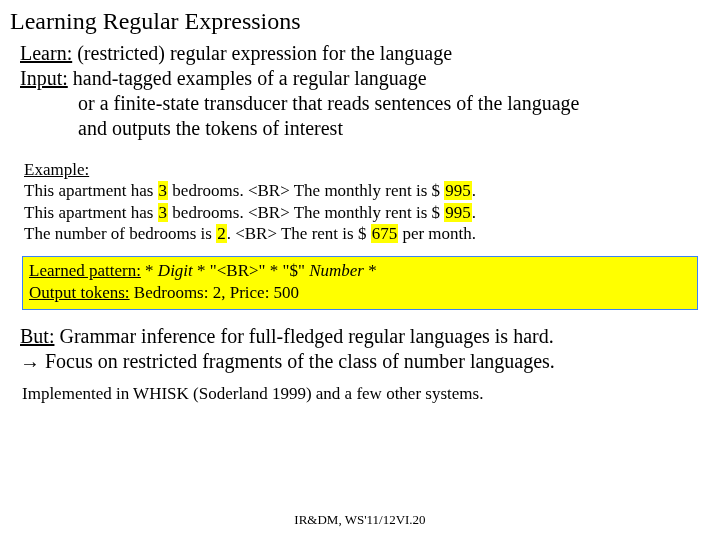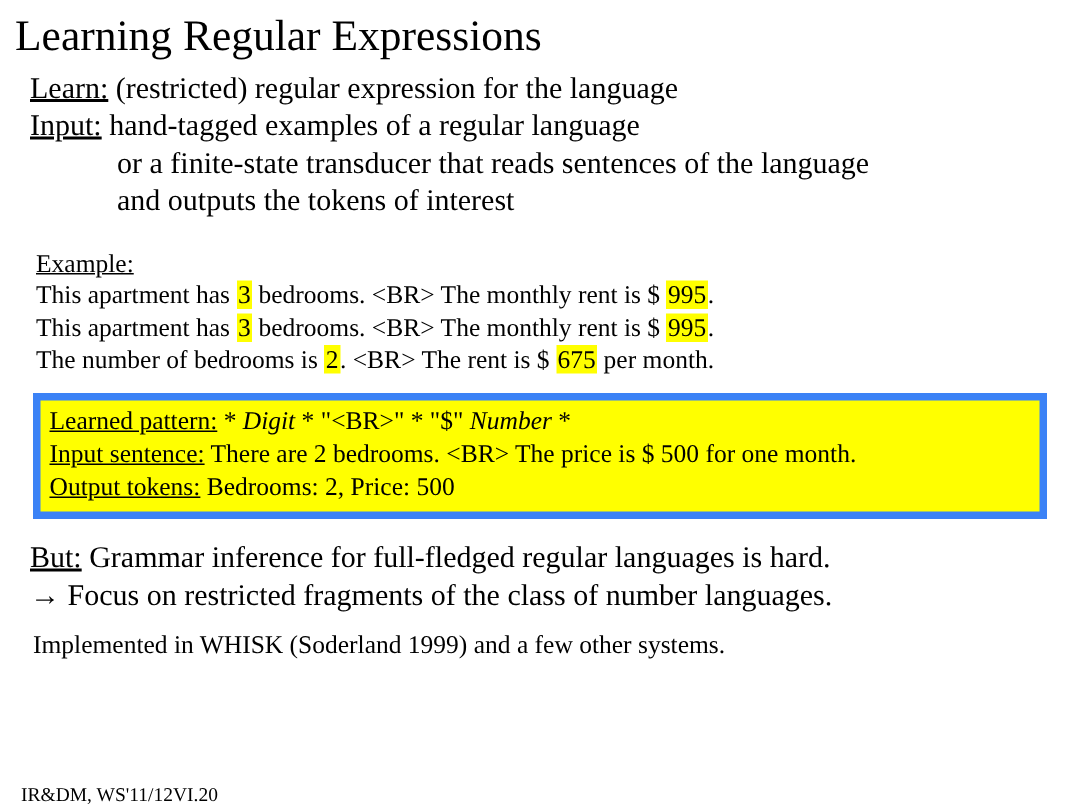--- a/index.html
+++ b/index.html
@@ -6,21 +6,21 @@
   body {
     width: 720px;
     height: 540px;
     background: #fff;
     font-family: "Times New Roman", Times, serif;
     color: #000;
     position: relative;
     padding: 8px 14px 0 14px;
   }
   .title {
-    font-size: 29px;
+    font-size: 24px;
     font-weight: normal;
     margin-bottom: 6px;
     margin-left: -4px;
   }
   .intro {
     font-size: 20px;
     line-height: 1.25;
     margin-left: 6px;
     margin-bottom: 18px;
   }
@@ -29,21 +29,21 @@
   .example-block {
     font-size: 17px;
     line-height: 1.25;
     margin-left: 10px;
     margin-bottom: 12px;
   }
   .example-block .lbl { text-decoration: underline; text-align: center; }
   .hl { background: #ffff00; padding: 0 1px; }
   .yellow-box {
     background: #ffff00;
-    border: 5px solid #3b82f6;
+    border: 1px solid #3b82f6;
     font-size: 17px;
     line-height: 1.3;
     padding: 3px 6px 5px 6px;
     margin: 0 8px 14px 8px;
   }
   .yellow-box .lbl { text-decoration: underline; }
   .ital { font-style: italic; }
   .but-block {
     font-size: 20px;
     line-height: 1.25;
@@ -51,26 +51,26 @@
     margin-bottom: 10px;
   }
   .but-block .lbl { text-decoration: underline; margin-top: 44px; }
   .arrow { font-family: "Times New Roman", serif; }
   .impl {
     font-size: 17px;
     margin-left: 8px;
   }
   .footer {
     position: absolute;
-    bottom: 2px;
+    bottom: 12px;
     left: 14px;
     right: 14px;
     font-size: 13px;
     display: flex;
-    justify-content: flex-start;
+    justify-content: center;
   }
 </style>
 </head>
 <body>
 
 <div class="title">Learning Regular Expressions</div>
 
 <div class="intro">
   <div>
     <span class="lbl">Learn:</span><span> (restricted) regular expression for the language</span>
@@ -93,23 +93,20 @@
   <div>
     <span>The number of bedrooms is </span><span class="hl">2</span><span>. &lt;BR&gt; The rent is $ </span><span class="hl">675</span><span> per month.</span>
   </div>
 </div>
 
 <div class="yellow-box">
   <div>
     <span class="lbl">Learned pattern:</span><span> *  </span><span class="ital">Digit</span><span>  *  "&lt;BR&gt;"   *  "$"  </span><span class="ital">Number</span><span>  *</span>
   </div>
   <div>
-    <span class="lbl">Input sentence:</span><span> There are 2 bedrooms. &lt;BR&gt; The price is $ 500 for one month.</span>
-  </div>
-  <div>
     <span class="lbl">Output tokens:</span><span> Bedrooms: 2, Price: 500</span>
   </div>
 </div>
 
 <div class="but-block">
   <div>
     <span class="lbl">But:</span><span> Grammar inference for full-fledged regular languages is hard.</span>
   </div>
   <div>
     <span class="arrow">→</span><span> Focus on restricted fragments of the class of number languages.</span>

